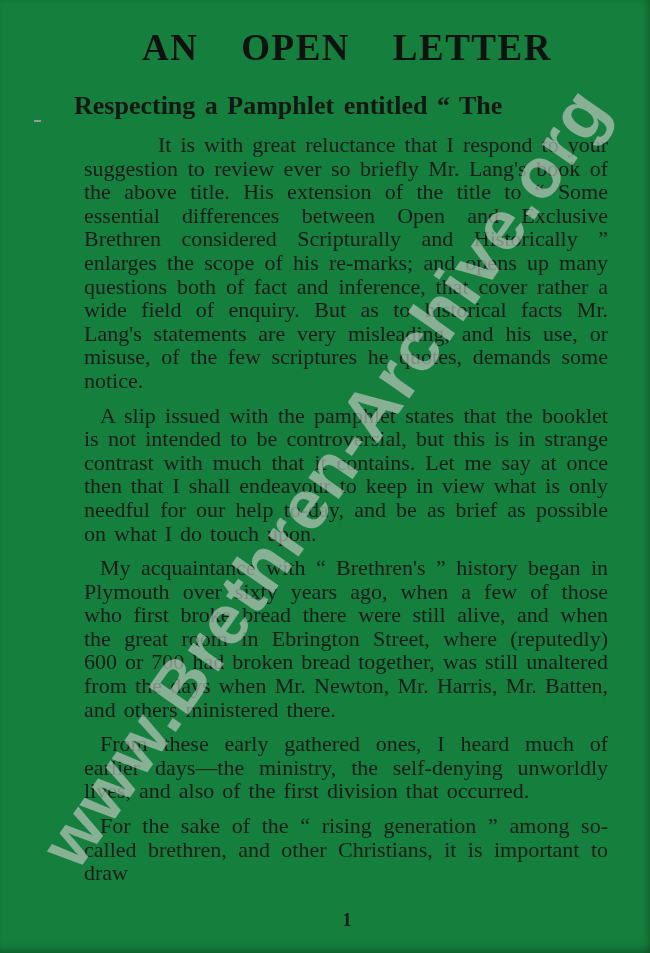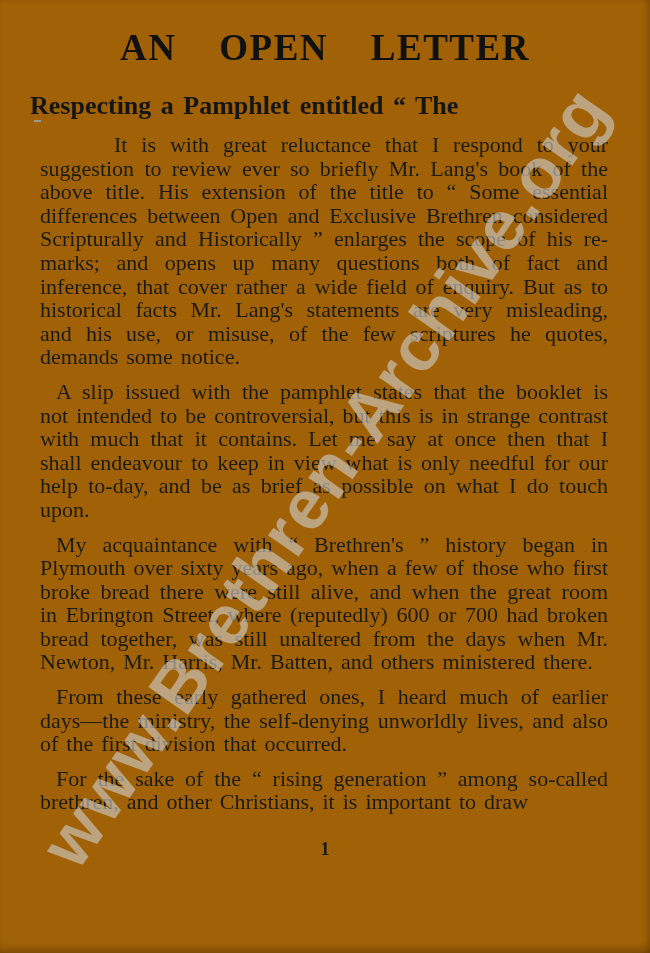--- a/index.html
+++ b/index.html
@@ -5,28 +5,29 @@
   html, body {
     margin: 0;
     padding: 0;
     background: #d9d9d5;
   }
   .scan-page {
     position: relative;
     width: 650px;
     height: 953px;
     margin: 0 auto;
-    background: #a16207;
+    background: #15803d;
     overflow: hidden;
     font-family: "Liberation Serif", serif;
     color: #1b1b1b;
     box-sizing: border-box;
     box-shadow: inset -7px 0 9px -5px rgba(0,0,0,0.22),
                 inset 0 -9px 10px -6px rgba(0,0,0,0.28),
                 inset 0 4px 6px -5px rgba(0,0,0,0.10);
+    padding-left: 44px;
   }
   .title {
     margin: 0;
     padding-top: 26px;
     text-align: center;
     font-size: 37px;
     font-weight: bold;
     letter-spacing: 1.5px;
     word-spacing: 32px;
     color: #111;

